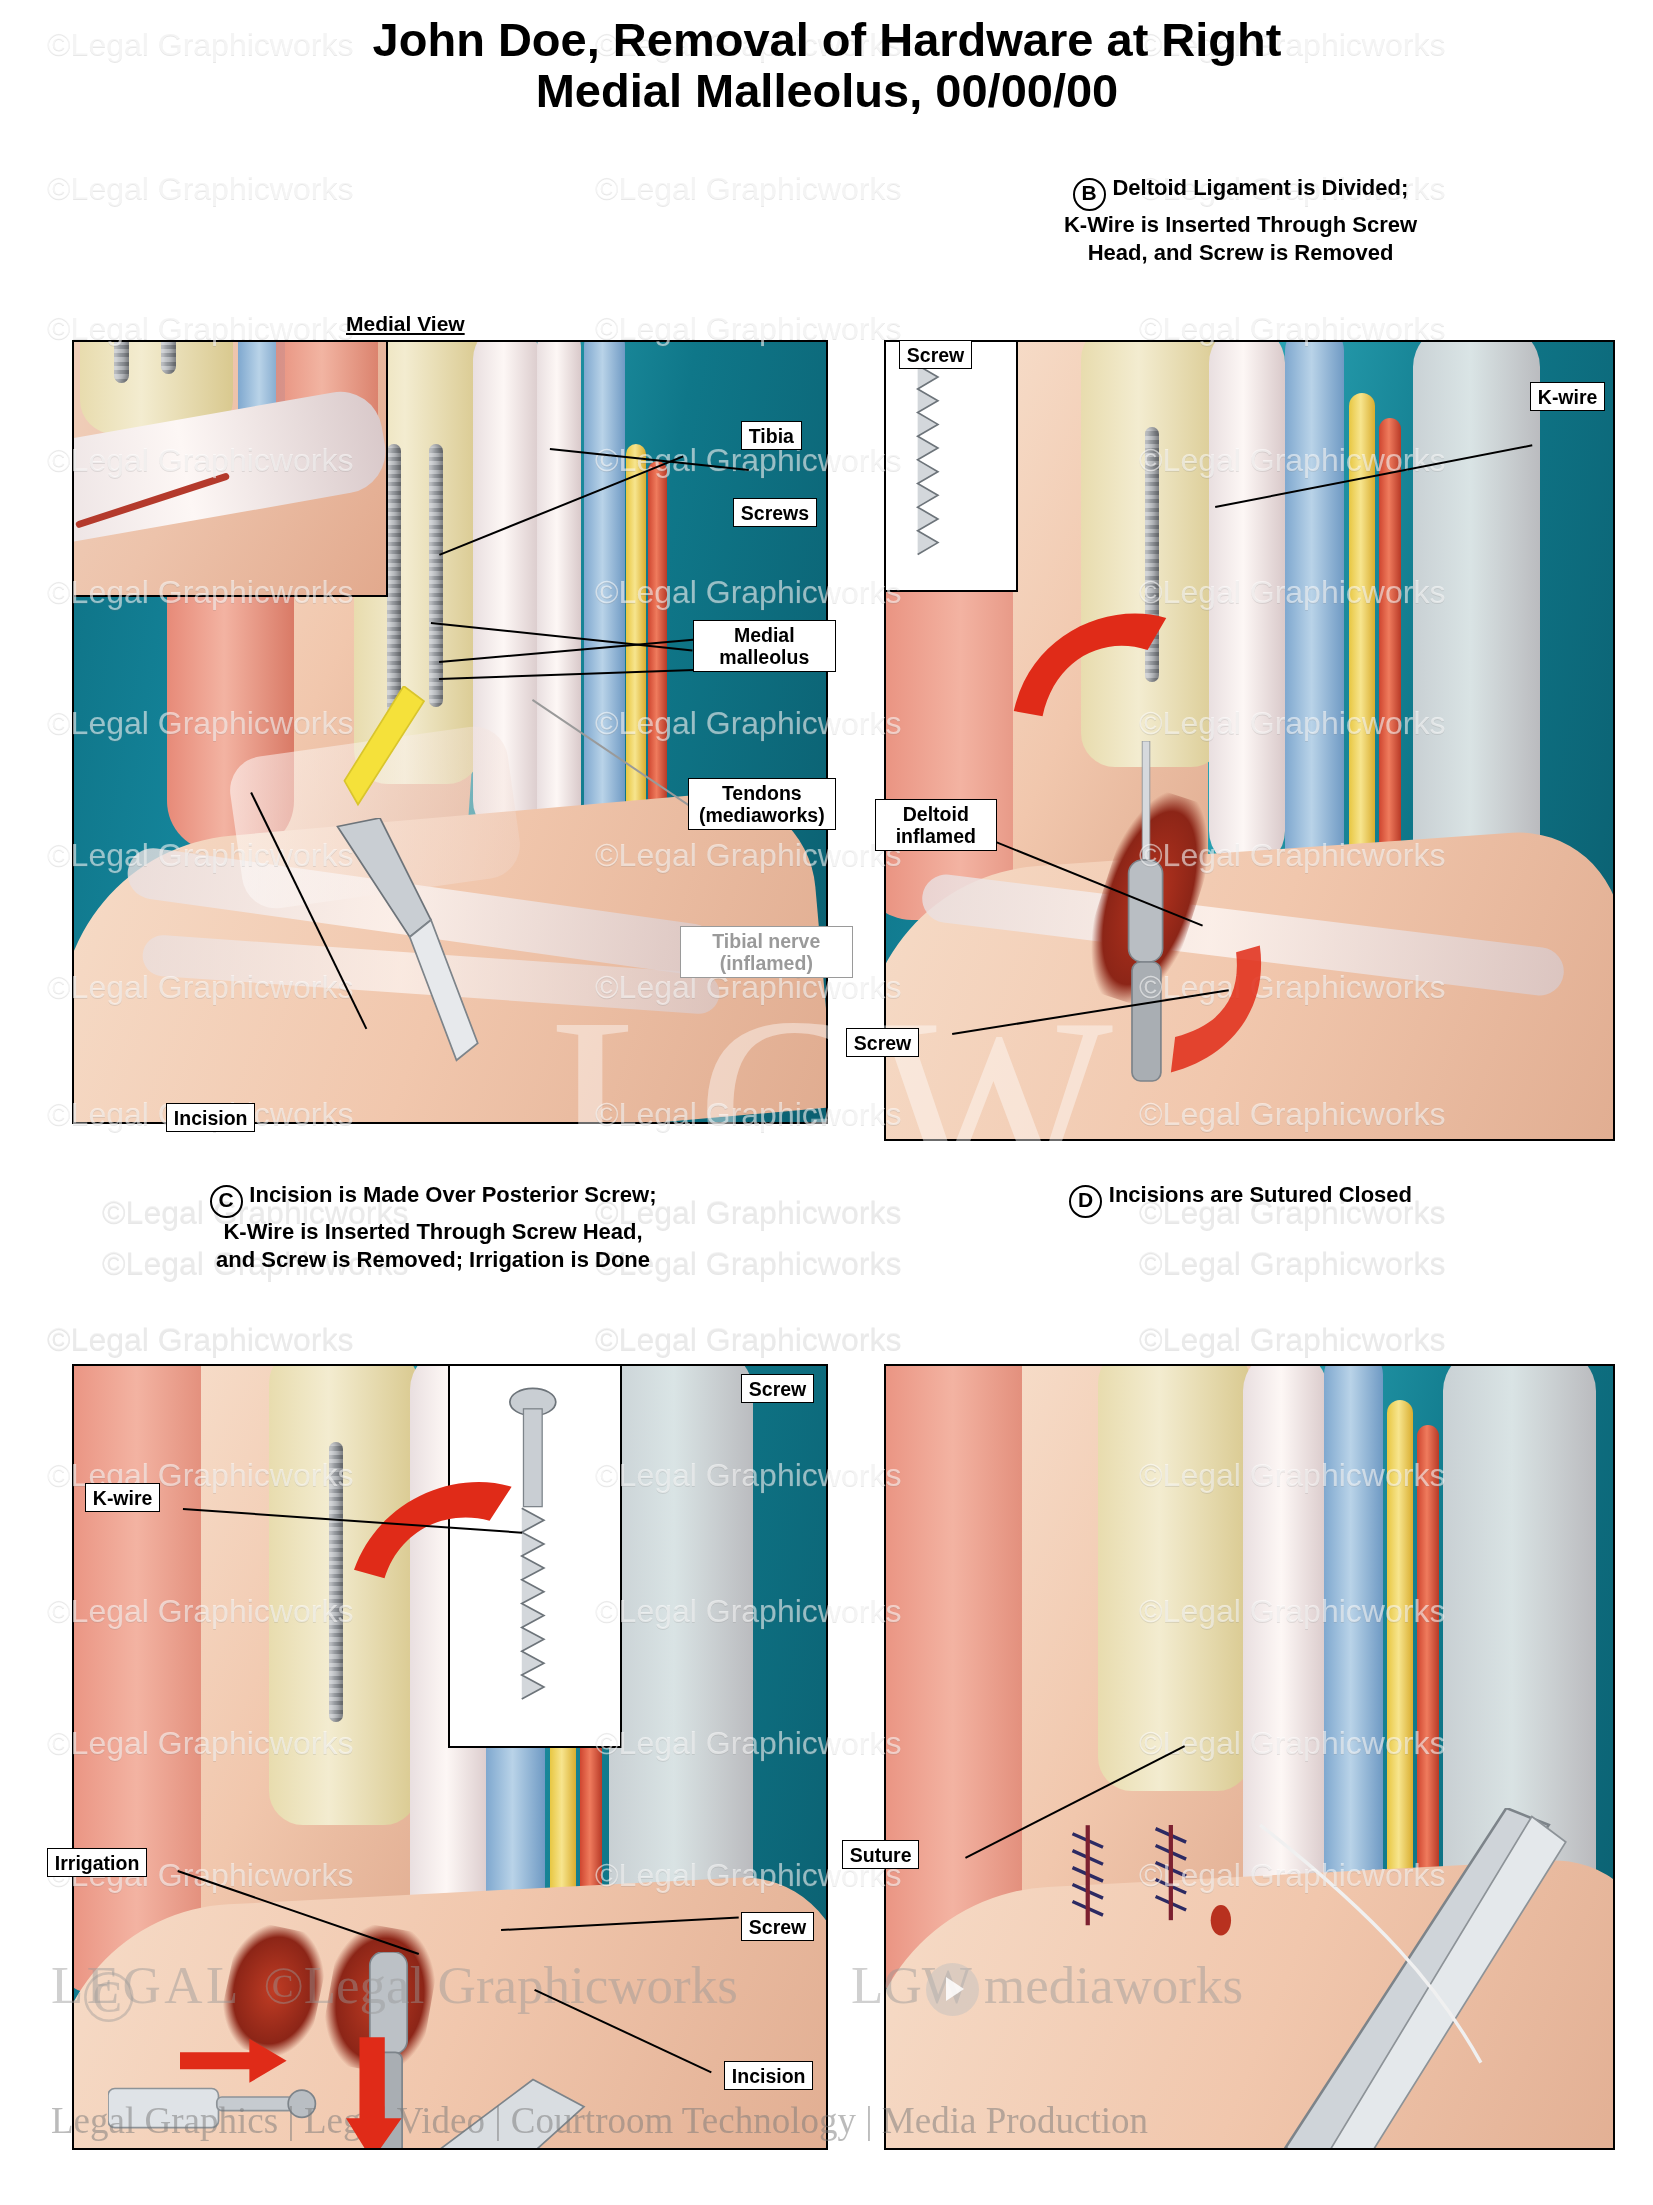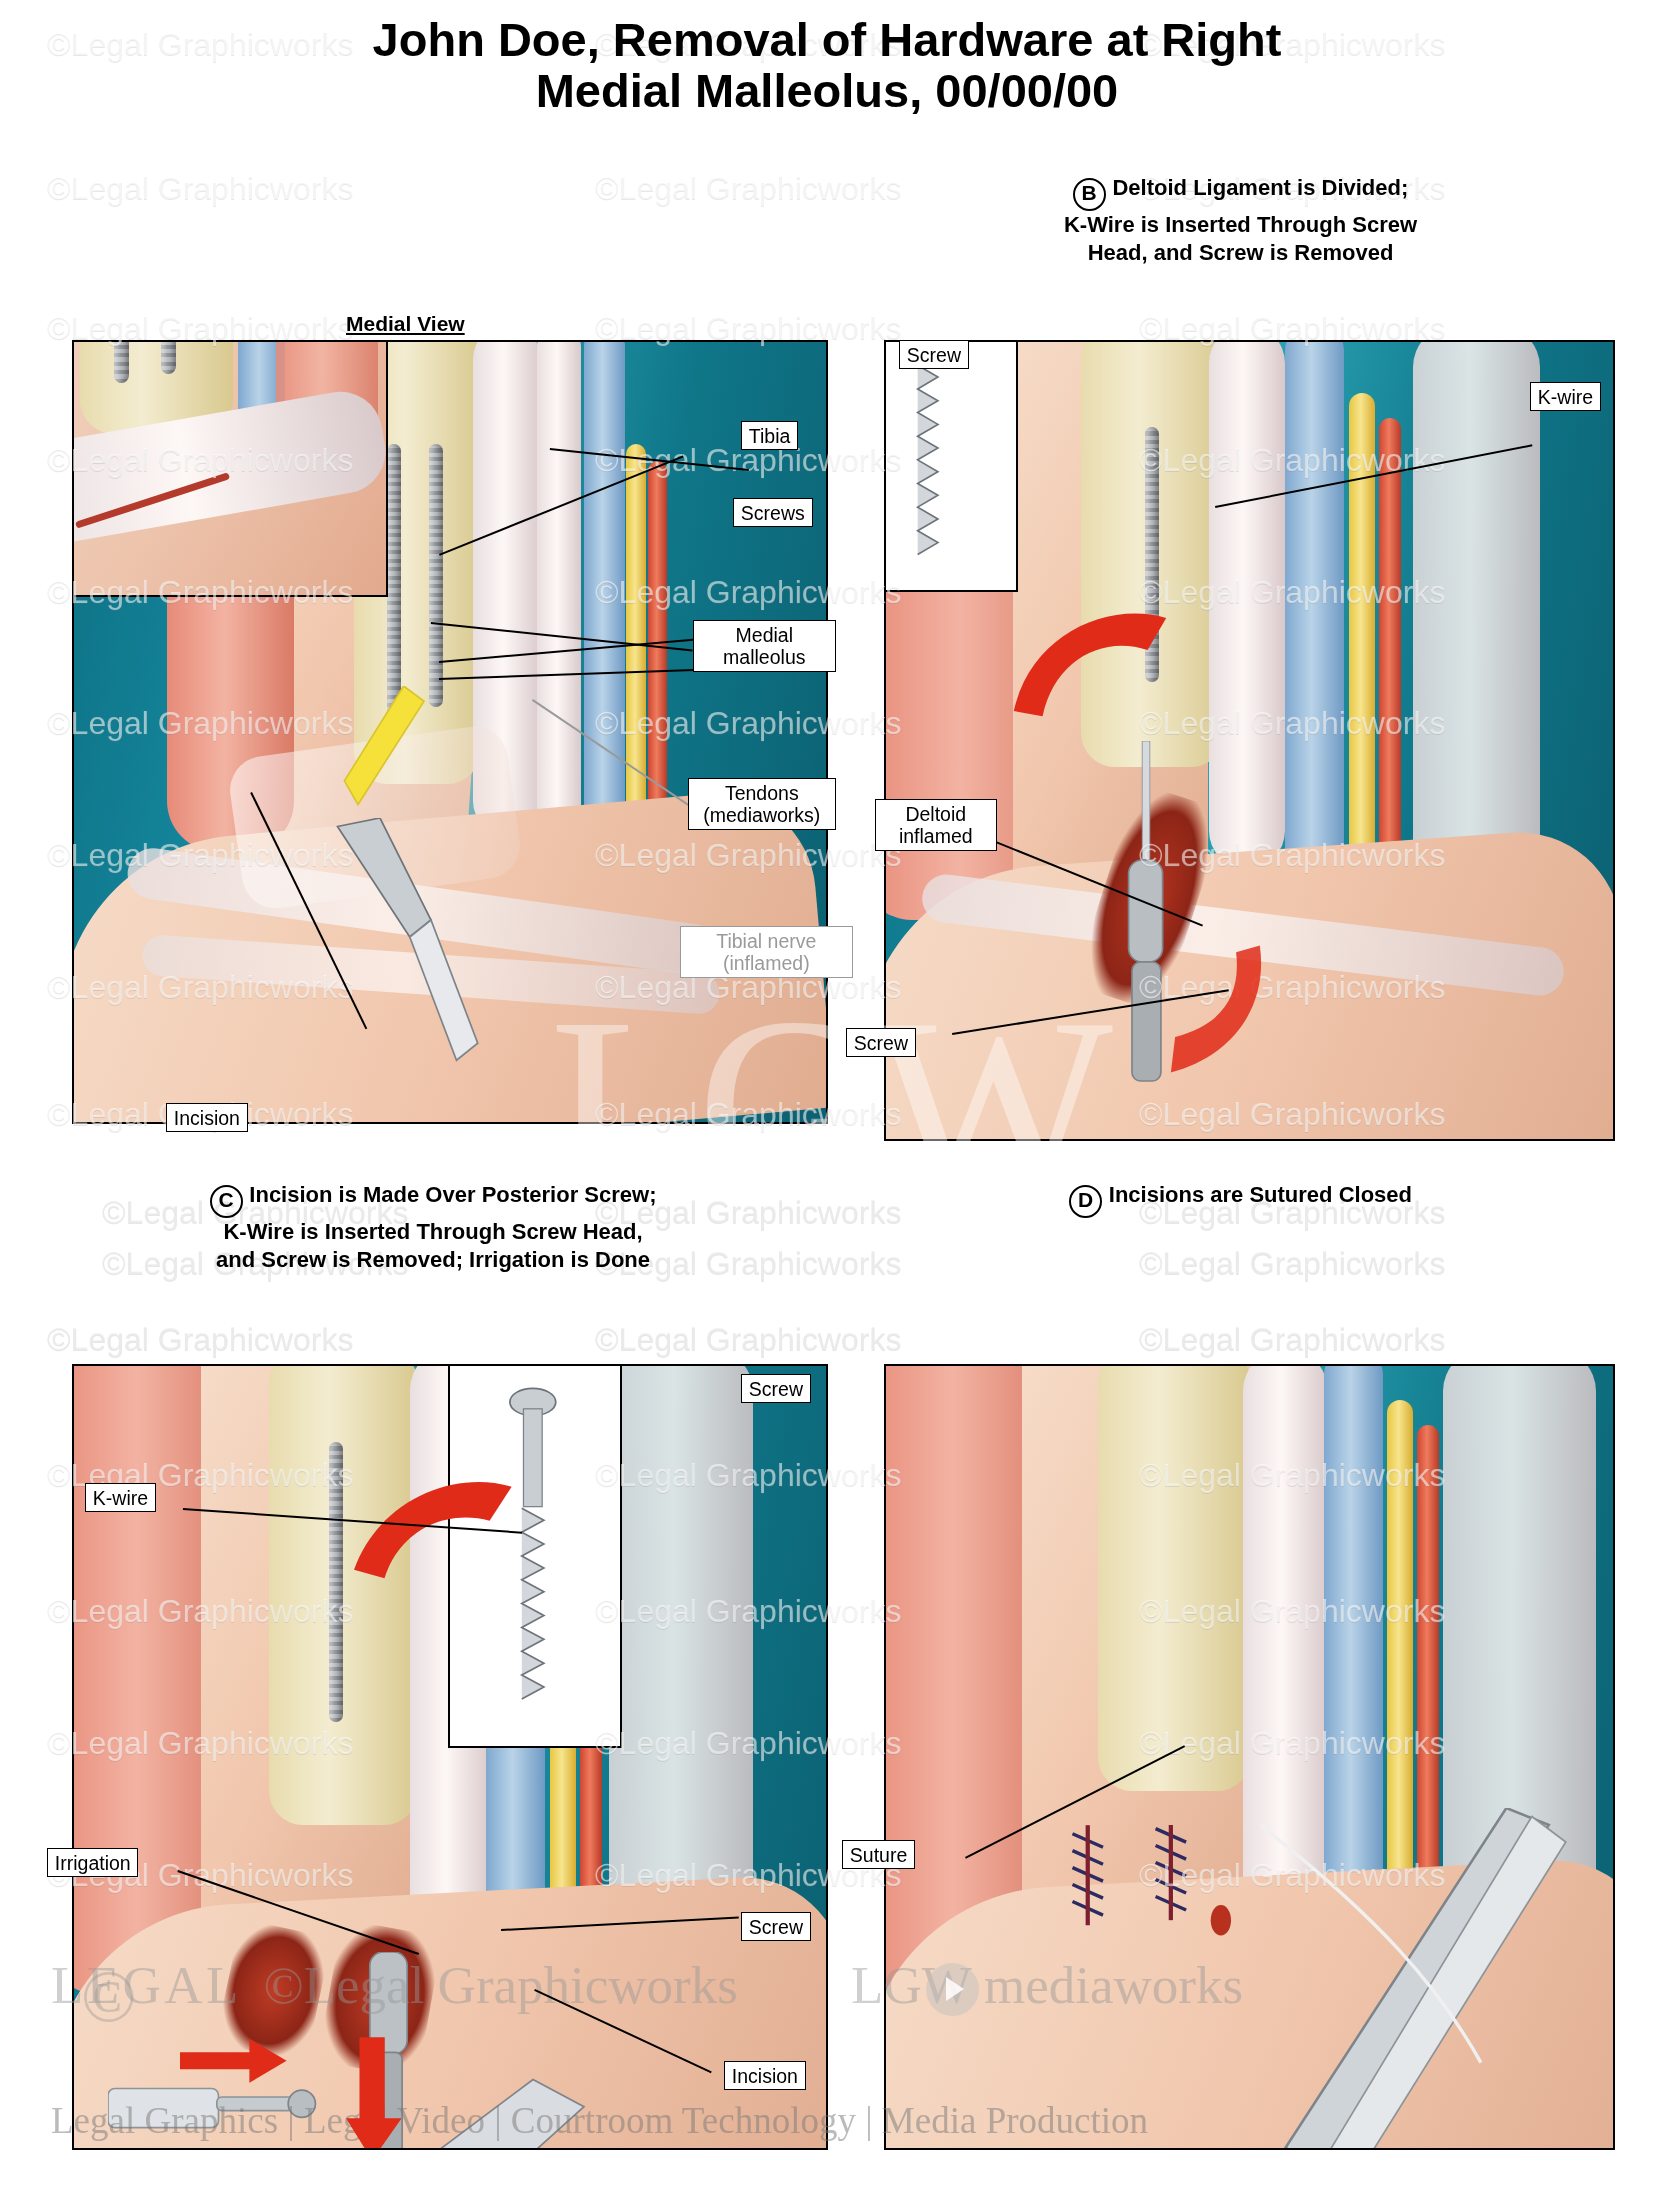--- a/index.html
+++ b/index.html
@@ -89,21 +89,21 @@
 
   .screwimp{position:absolute;background:repeating-linear-gradient(180deg,#b9bcc0 0 4.2px,#8e9297 4.2px 8.5px);
     border-radius:8.5px;box-shadow:inset -3.4px 0 5.1px rgba(0,0,0,.35), inset 3.4px 0 5.1px rgba(255,255,255,.5);}
 
   
   .inset{position:absolute;border:2.5px solid #000;background:#fff;overflow:hidden;z-index:30;}
 
   
   .lbl{
     position:absolute;background:#fff;border:1.7px solid #000;
-    font-size:19.5px;font-weight:normal;line-height:1.15;color:#000;
+    font-size:19.5px;font-weight:bold;line-height:1.15;color:#000;
     padding:2.5px 6.8px;text-align:center;z-index:60;white-space:nowrap;
   }
   .lbl.gray{color:#9a9a9a;border-color:#9a9a9a;}
   .lead{position:absolute;background:#000;transform-origin:0 0;height:1.7px;z-index:55;}
   .lead.gray{background:#9a9a9a;}
   .plain{position:absolute;font-size:21px;font-weight:bold;color:#000;text-decoration:underline;z-index:60;}
 
   .arrow-red{position:absolute;z-index:45;}
   svg{display:block;}
 </style>

